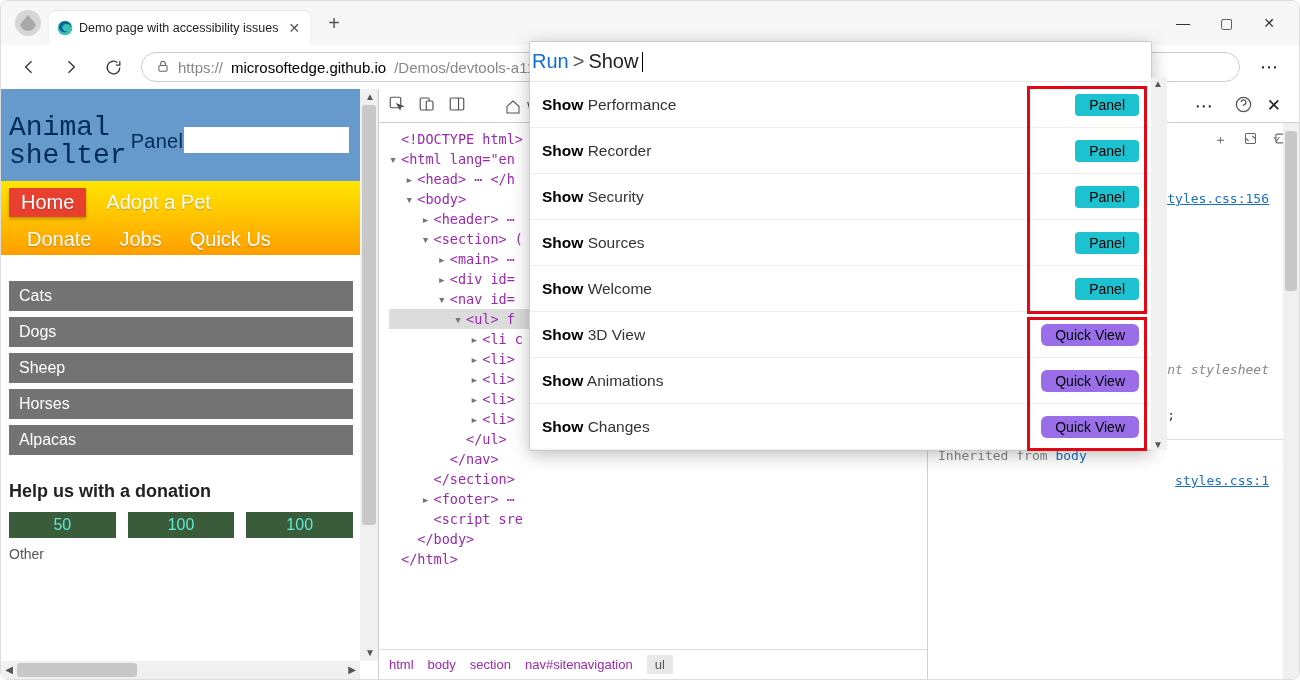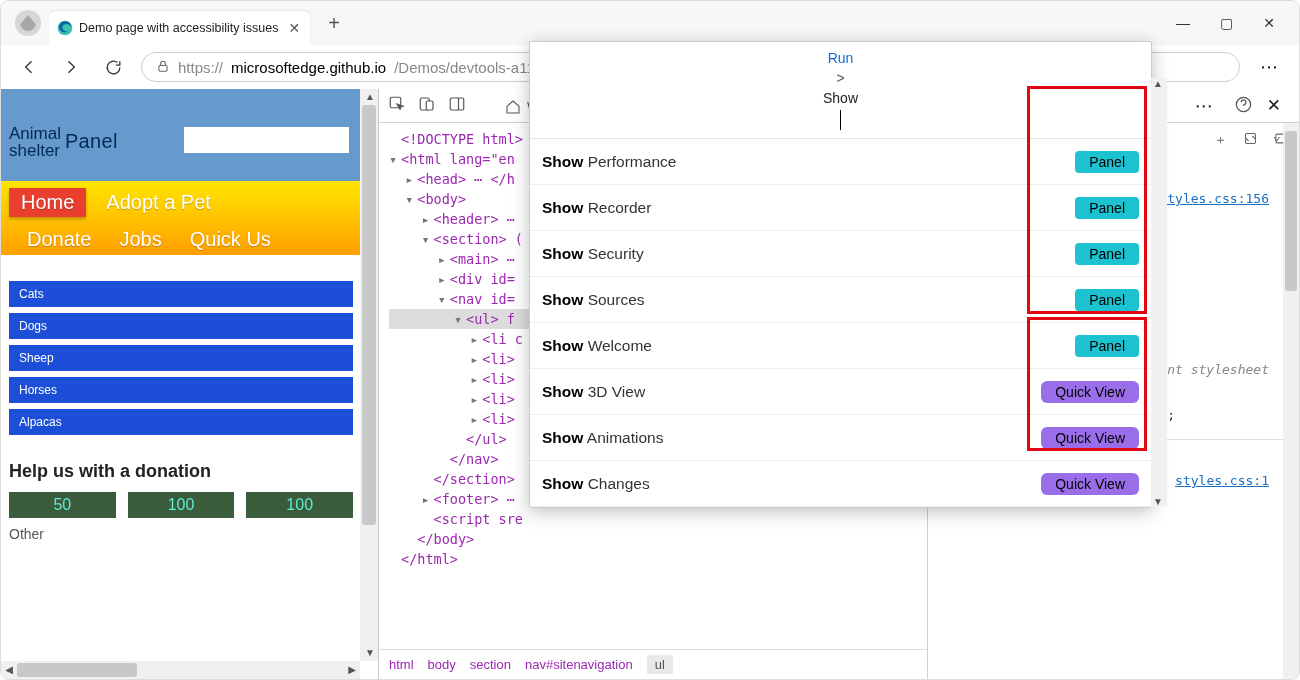--- a/index.html
+++ b/index.html
@@ -32,31 +32,31 @@
   
   .viewport { width: 378px; position:relative; overflow:hidden; border-right:1px solid #ccc; }
   .page { width: 360px; height: 100%; position:relative; background:#fff; }
   .vp-vscroll { position:absolute; right:0; top:0; bottom:18px; width:18px; background:#f0f0f0; }
   .vp-vthumb { position:absolute; top:0; left:2px; right:2px; height:420px; background:#c8c8c8; border-radius:3px; }
   .vp-hscroll { position:absolute; left:0; right:18px; bottom:0; height:18px; background:#f0f0f0; }
   .vp-hthumb { position:absolute; left:4px; top:2px; bottom:2px; width:120px; background:#c8c8c8; border-radius:3px; }
   .vp-arrow { position:absolute; width:16px; height:16px; font-size:10px; text-align:center; line-height:16px; color:#555; }
   
   .page .banner { height:92px; background:#6699cc; color:#002a57; display:flex; align-items:center; position:relative; }
-  .banner .brand { font-size:17px; line-height:1; padding:14px 0 0 8px; }
+  .banner .brand { font-size:28px; line-height:1; padding:14px 0 0 8px;font-family:Liberation Mono, monospace; }
   .banner .search-lbl { font-size:20px; margin-left:4px; margin-top: 13px; letter-spacing:.3px; }
   .banner input { position:absolute; right:12px; top:38px; width:165px; height:26px; border:none; background:#fff; }
   
   .nav { height:74px; background:linear-gradient(#ffe600, #ff9e00); display:flex; flex-wrap:wrap; align-items:center; justify-content:flex-start; padding:6px 8px 0 8px; gap:8px; }
   .nav a { color:#fff; font-size:20px; font-weight:300; padding:3px 12px; cursor:pointer; text-shadow:0 1px 1px rgba(0,0,0,.25); }
   .nav a.active { background:#e93f2e; box-shadow:0 2px 3px rgba(0,0,0,.25); }
   .nav .row2 { width:100%; display:flex; gap:4px; padding-left:6px; margin-top: -2px;}
   
   .cats { padding:10px 8px; display:flex; flex-direction:column; gap:6px; margin-top:16px;}
-  .cats a { background:#1d4ed8; color:#fff; font-size:12px; padding:6px 10px; cursor:pointer; }
+  .cats a { background:#737373; color:#fff; font-size:16px; padding:6px 10px; cursor:pointer; }
   
   .don { padding:10px 8px; }
   .don h3 { font-size:18px; margin:6px 0 10px 0; font-weight:700; }
   .don .row { display:flex; gap:12px; }
   .don .amt { flex:1; background:#3a5c3a; color:#5eead4; text-align:center; padding:4px 0; font-size:16px; cursor:pointer;}
   .don .other { margin-top:8px; color:#555; font-size:14px; }
   
   
   .devtools { flex:1; display:flex; flex-direction:column; position:relative; }
   .dt-top { height:34px; border-bottom:1px solid #d0d0d0; display:flex; align-items:center; gap:10px; padding:0 8px; }
@@ -83,21 +83,21 @@
   .styles .link { color:#1a6fc4; text-decoration:underline; cursor:pointer; }
   .styles .ruleline { white-space: pre; }
   .styles .inh { font-style:normal; color:#888; margin-top:2px; border-top: 1px solid #ddd; padding-top:8px;}
   .styles .inh .link { text-decoration:none; }
   .sty-vscroll { position:absolute; right:0; top:0; bottom:0; width:16px; background:#f0f0f0; }
   .sty-vthumb { position:absolute; right:2px; left:2px; top:8px; height:160px; background:#c8c8c8; border-radius:3px;}
   .sty-chevron { position:absolute; top:4px; right:18px; color:#666; font-size:14px; cursor:pointer; }
   
   
   .cmd { position:absolute; top:40px; left:528px; width:623px; background:#fff; border:1px solid #ccc; box-shadow:0 4px 18px rgba(0,0,0,.25); z-index:50; border-radius:2px; }
-  .cmd-input { display:flex; align-items:center; padding:8px 2px; font-size:14px; border-bottom:1px solid #e5e5e5; gap:4px;flex-direction:column; }
+  .cmd-input { display:flex; align-items:center; padding:8px 2px; font-size:20px; border-bottom:1px solid #e5e5e5; gap:4px; }
   .cmd-input .run { color:#0f6cd1; font-weight:500; }
   .cmd-input .q { color:#222; }
   .cmd-input .caret { width:1px; height:20px; background:#000; animation:none; }
   .cmd-list { }
   .cmd-row { display:flex; align-items:center; padding:0 12px; height:46px; border-bottom:1px solid #eee; cursor:pointer; }
   .cmd-row .lbl { font-size:15.5px; color:#333; }
   .cmd-row .lbl b { color:#000; }
   .cmd-row .badge { margin-left:auto; padding:3px 14px; border-radius:4px; font-size:14px; color:#000; }
   .badge.panel { background:#1cc2cf; }
   .badge.quick { background:#9a6ee8;border-radius:6px; }

